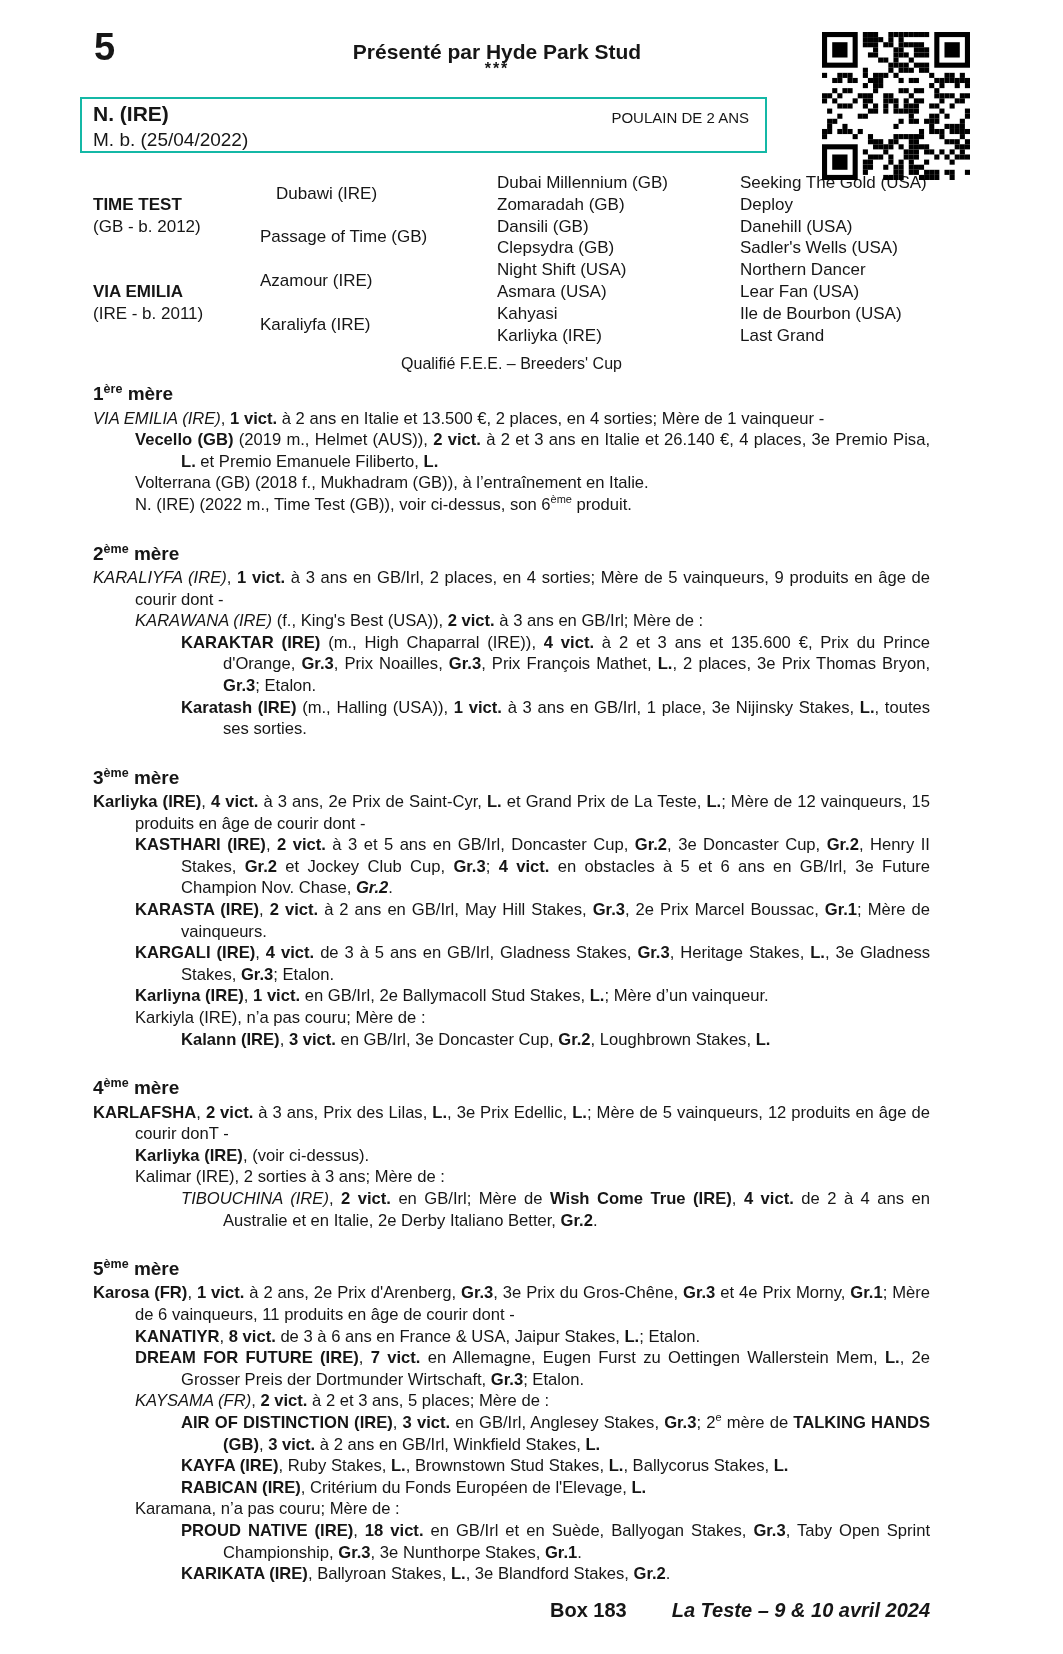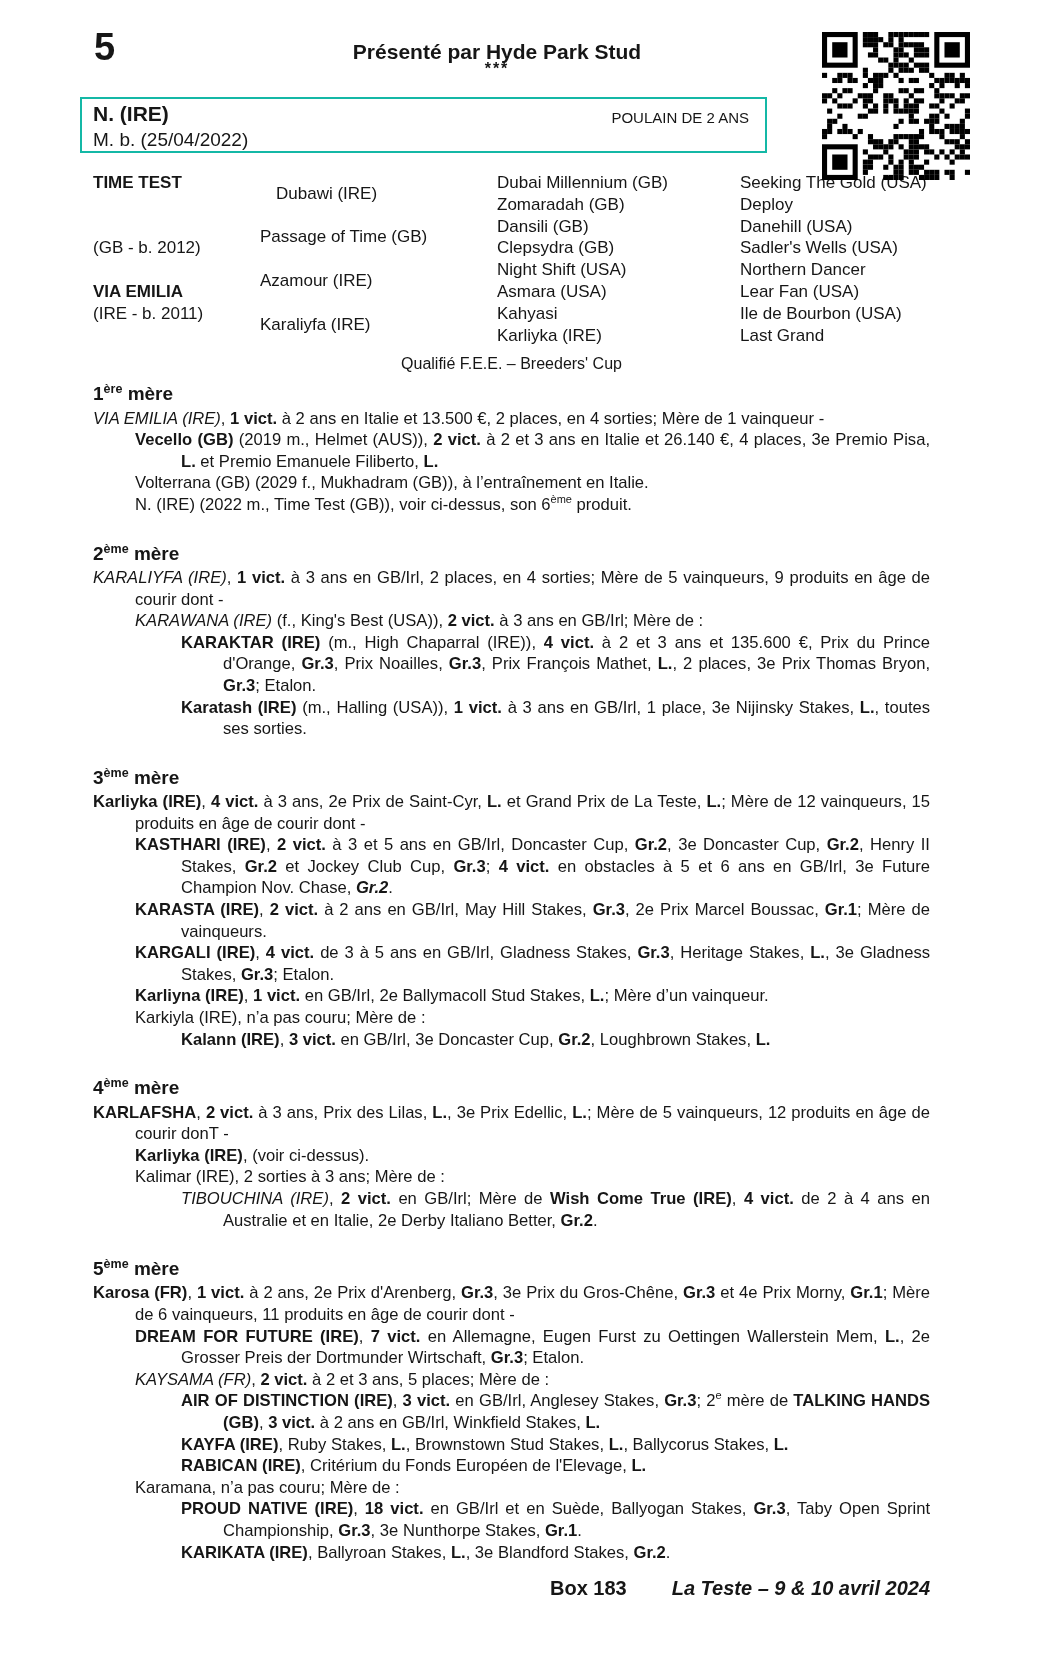--- a/index.html
+++ b/index.html
@@ -363,21 +363,21 @@
 
 <div class="name-box">
   <div>
     <div class="horse-name">N. (IRE)</div>
     <div class="horse-birth">M. b. (25/04/2022)</div>
   </div>
   <div class="horse-category">POULAIN DE 2 ANS</div>
 </div>
 
 <div class="pedigree">
-    <div class="ped-cell g1" style="grid-area: 1 / 1 / span 4; justify-content: space-between;">
+    <div class="ped-cell g1" style="grid-area: 1 / 1 / span 4;">
       <div class="g1-name">TIME TEST</div>
       <div>(GB - b. 2012)</div>
     </div>
     <div class="ped-cell g1" style="grid-area: 5 / 1 / span 4;">
       <div class="g1-name">VIA EMILIA</div>
       <div>(IRE - b. 2011)</div>
     </div>
     <div class="ped-cell" style="grid-area: 1 / 2 / span 2; margin-left: 16px;">Dubawi (IRE)</div>
     <div class="ped-cell" style="grid-area: 3 / 2 / span 2;">Passage of Time (GB)</div>
     <div class="ped-cell" style="grid-area: 5 / 2 / span 2;">Azamour (IRE)</div>
@@ -400,21 +400,21 @@
     <div class="ped-cell" style="grid-area: 8 / 4 / span 1;">Last Grand</div>
   </div>
 
 <div class="qualification">Qualifié F.E.E. – Breeders' Cup</div>
 
 <div class="content">
     <div class="section">
       <div class="sec-h"><span class="b ">1</span><sup class="b ">ère</sup><span class="b "> mère</span></div>
       <div class="para l0"><span class="i">VIA EMILIA (IRE)</span><span class="">, </span><span class="b ">1 vict.</span><span class=""> à 2 ans en Italie et 13.500 €, 2 places, en 4 sorties; Mère de 1 vainqueur -</span></div>
       <div class="para l1"><span class="b ">Vecello (GB)</span><span class=""> (2019 m., Helmet (AUS)), </span><span class="b ">2 vict.</span><span class=""> à 2 et 3 ans en Italie et 26.140 €, 4 places, 3e Premio Pisa, </span><span class="b ">L.</span><span class=""> et Premio Emanuele Filiberto, </span><span class="b ">L.</span></div>
-      <div class="para l1"><span class="">Volterrana (GB) (2029 f., Mukhadram (GB)), à l’entraînement en Italie.</span></div>
+      <div class="para l1"><span class="">Volterrana (GB) (2018 f., Mukhadram (GB)), à l’entraînement en Italie.</span></div>
       <div class="para l1"><span class="">N. (IRE) (2022 m., Time Test (GB)), voir ci-dessus, son 6</span><sup class="">ème</sup><span class=""> produit.</span></div>
     </div>
     <div class="section">
       <div class="sec-h"><span class="b ">2</span><sup class="b ">ème</sup><span class="b "> mère</span></div>
       <div class="para l0"><span class="i">KARALIYFA (IRE)</span><span class="">, </span><span class="b ">1 vict.</span><span class=""> à 3 ans en GB/Irl, 2 places, en 4 sorties; Mère de 5 vainqueurs, 9 produits en âge de courir dont -</span></div>
       <div class="para l1"><span class="i">KARAWANA (IRE)</span><span class=""> (f., King's Best (USA)), </span><span class="b ">2 vict.</span><span class=""> à 3 ans en GB/Irl; Mère de :</span></div>
       <div class="para l2"><span class="b ">KARAKTAR (IRE)</span><span class=""> (m., High Chaparral (IRE)), </span><span class="b ">4 vict.</span><span class=""> à 2 et 3 ans et 135.600 €, Prix du Prince d'Orange, </span><span class="b ">Gr.3</span><span class="">, Prix Noailles, </span><span class="b ">Gr.3</span><span class="">, Prix François Mathet, </span><span class="b ">L.</span><span class="">, 2 places, 3e Prix Thomas Bryon, </span><span class="b ">Gr.3</span><span class="">; Etalon.</span></div>
       <div class="para l2"><span class="b ">Karatash (IRE)</span><span class=""> (m., Halling (USA)), </span><span class="b ">1 vict.</span><span class=""> à 3 ans en GB/Irl, 1 place, 3e Nijinsky Stakes, </span><span class="b ">L.</span><span class="">, toutes ses sorties.</span></div>
     </div>
     <div class="section">
@@ -430,20 +430,21 @@
     <div class="section">
       <div class="sec-h"><span class="b ">4</span><sup class="b ">ème</sup><span class="b "> mère</span></div>
       <div class="para l0"><span class="b ">KARLAFSHA</span><span class="">, </span><span class="b ">2 vict.</span><span class=""> à 3 ans, Prix des Lilas, </span><span class="b ">L.</span><span class="">, 3e Prix Edellic, </span><span class="b ">L.</span><span class="">; Mère de 5 vainqueurs, 12 produits en âge de courir donT -</span></div>
       <div class="para l1"><span class="b ">Karliyka (IRE)</span><span class="">, (voir ci-dessus).</span></div>
       <div class="para l1"><span class="">Kalimar (IRE), 2 sorties à 3 ans; Mère de :</span></div>
       <div class="para l2"><span class="i">TIBOUCHINA (IRE)</span><span class="">, </span><span class="b ">2 vict.</span><span class=""> en GB/Irl; Mère de </span><span class="b ">Wish Come True (IRE)</span><span class="">, </span><span class="b ">4 vict.</span><span class=""> de 2 à 4 ans en Australie et en Italie, 2e Derby Italiano Better, </span><span class="b ">Gr.2</span><span class="">.</span></div>
     </div>
     <div class="section">
       <div class="sec-h"><span class="b ">5</span><sup class="b ">ème</sup><span class="b "> mère</span></div>
       <div class="para l0"><span class="b ">Karosa (FR)</span><span class="">, </span><span class="b ">1 vict.</span><span class=""> à 2 ans, 2e Prix d'Arenberg, </span><span class="b ">Gr.3</span><span class="">, 3e Prix du Gros-Chêne, </span><span class="b ">Gr.3</span><span class=""> et 4e Prix Morny, </span><span class="b ">Gr.1</span><span class="">; Mère de 6 vainqueurs, 11 produits en âge de courir dont -</span></div>
+      <div class="para l1"><span class="b ">KANATIYR</span><span class="">, </span><span class="b ">8 vict.</span><span class=""> de 3 à 6 ans en France &amp; USA, Jaipur Stakes, </span><span class="b ">L.</span><span class="">; Etalon.</span></div>
       <div class="para l1"><span class="b ">DREAM FOR FUTURE (IRE)</span><span class="">, </span><span class="b ">7 vict.</span><span class=""> en Allemagne, Eugen Furst zu Oettingen Wallerstein Mem, </span><span class="b ">L.</span><span class="">, 2e Grosser Preis der Dortmunder Wirtschaft, </span><span class="b ">Gr.3</span><span class="">; Etalon.</span></div>
       <div class="para l1"><span class="i">KAYSAMA (FR)</span><span class="">, </span><span class="b ">2 vict.</span><span class=""> à 2 et 3 ans, 5 places; Mère de :</span></div>
       <div class="para l2"><span class="b ">AIR OF DISTINCTION (IRE)</span><span class="">, </span><span class="b ">3 vict.</span><span class=""> en GB/Irl, Anglesey Stakes, </span><span class="b ">Gr.3</span><span class="">; 2</span><sup class="">e</sup><span class=""> mère de </span><span class="b ">TALKING HANDS (GB)</span><span class="">, </span><span class="b ">3 vict.</span><span class=""> à 2 ans en GB/Irl, Winkfield Stakes, </span><span class="b ">L.</span></div>
       <div class="para l2"><span class="b ">KAYFA (IRE)</span><span class="">, Ruby Stakes, </span><span class="b ">L.</span><span class="">, Brownstown Stud Stakes, </span><span class="b ">L.</span><span class="">, Ballycorus Stakes, </span><span class="b ">L.</span></div>
       <div class="para l2"><span class="b ">RABICAN (IRE)</span><span class="">, Critérium du Fonds Européen de l'Elevage, </span><span class="b ">L.</span></div>
       <div class="para l1"><span class="">Karamana, n’a pas couru; Mère de :</span></div>
       <div class="para l2"><span class="b ">PROUD NATIVE (IRE)</span><span class="">, </span><span class="b ">18 vict.</span><span class=""> en GB/Irl et en Suède, Ballyogan Stakes, </span><span class="b ">Gr.3</span><span class="">, Taby Open Sprint Championship, </span><span class="b ">Gr.3</span><span class="">, 3e Nunthorpe Stakes, </span><span class="b ">Gr.1</span><span class="">.</span></div>
       <div class="para l2"><span class="b ">KARIKATA (IRE)</span><span class="">, Ballyroan Stakes, </span><span class="b ">L.</span><span class="">, 3e Blandford Stakes, </span><span class="b ">Gr.2</span><span class="">.</span></div>
     </div>
   </div>

